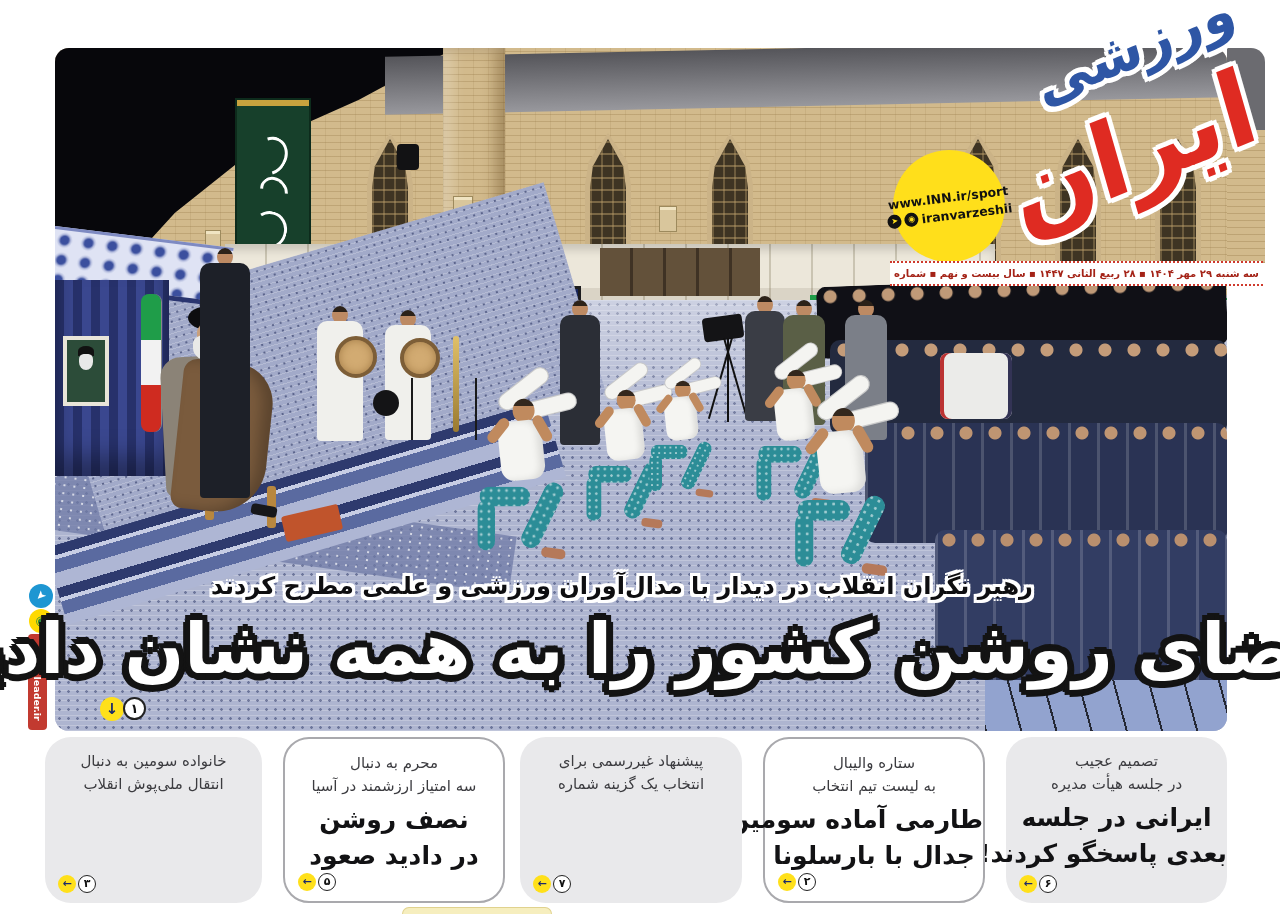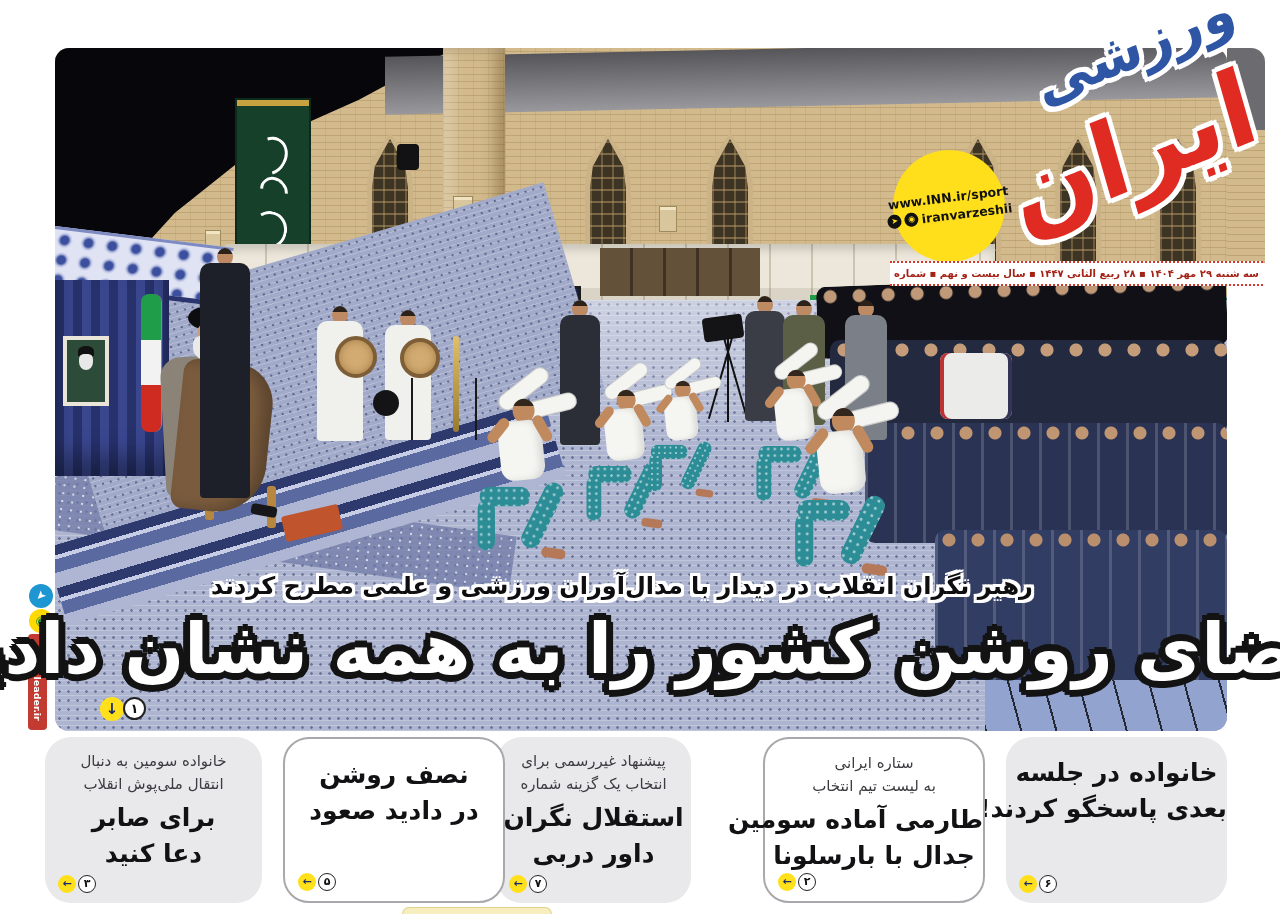--- a/index.html
+++ b/index.html
@@ -371,52 +371,52 @@
     <span>◉</span>
   </div>
   <div id="credit-strip">عکس: leader.ir</div>
 
   <div id="caption">رهبر نگران انقلاب در دیدار با مدال‌آوران ورزشی و علمی مطرح کردند</div>
   <div id="headline">فضای روشن کشور را به همه نشان دادید</div>
   <div id="ind-main-arrow" class="ind-circle"><span>↓</span></div>
   <div id="ind-main-num" class="ind-circle">۱</div>
 
   <div class="story gray" style="left:1006px;width:221px">
-    <div class="s-head"><span>خانواده در جلسه</span><br><span>بعدی پاسخگو کردند!</span></div>
+    <div class="s-kicker"><span>تصمیم عجیب</span><br><span>در جلسه هیأت مدیره</span></div>
+    <div class="s-head"><span>ایرانی در جلسه</span><br><span>بعدی پاسخگو کردند!</span></div>
     <div class="s-ind">
         <span class="s-arrow ind-circle">←</span>
         <span class="s-num ind-circle">۶</span>
       </div>
   </div>
   <div class="story white" style="left:763px;width:222px">
-    <div class="s-kicker"><span>ستاره ایرانی</span><br><span>به لیست تیم انتخاب</span></div>
+    <div class="s-kicker"><span>ستاره والیبال</span><br><span>به لیست تیم انتخاب</span></div>
     <div class="s-head"><span>طارمی آماده سومین</span><br><span>جدال با بارسلونا</span></div>
     <div class="s-ind">
         <span class="s-arrow ind-circle">←</span>
         <span class="s-num ind-circle">۲</span>
       </div>
   </div>
-  <div class="story gray" style="left:496px;width:195px">
+  <div class="story gray" style="left:520px;width:222px">
     <div class="s-kicker"><span>پیشنهاد غیررسمی برای</span><br><span>انتخاب یک گزینه شماره</span></div>
-    <div class="s-head"><span>استقلال نگران</span><br><span>داور دربی</span></div>
     <div class="s-ind">
         <span class="s-arrow ind-circle">←</span>
         <span class="s-num ind-circle">۷</span>
       </div>
   </div>
   <div class="story white" style="left:283px;width:222px">
+    <div class="s-kicker"><span>محرم به دنبال</span><br><span>سه امتیاز ارزشمند در آسیا</span></div>
     <div class="s-head"><span>نصف روشن</span><br><span>در دادید صعود</span></div>
     <div class="s-ind">
         <span class="s-arrow ind-circle">←</span>
         <span class="s-num ind-circle">۵</span>
       </div>
   </div>
   <div class="story gray" style="left:45px;width:217px">
     <div class="s-kicker"><span>خانواده سومین به دنبال</span><br><span>انتقال ملی‌پوش انقلاب</span></div>
-    <div class="s-head"><span>برای صابر</span><br><span>دعا کنید</span></div>
     <div class="s-ind">
         <span class="s-arrow ind-circle">←</span>
         <span class="s-num ind-circle">۳</span>
       </div>
   </div>
 
   <div id="footer-sliver"></div>
 </div>
 
 </body></html>

